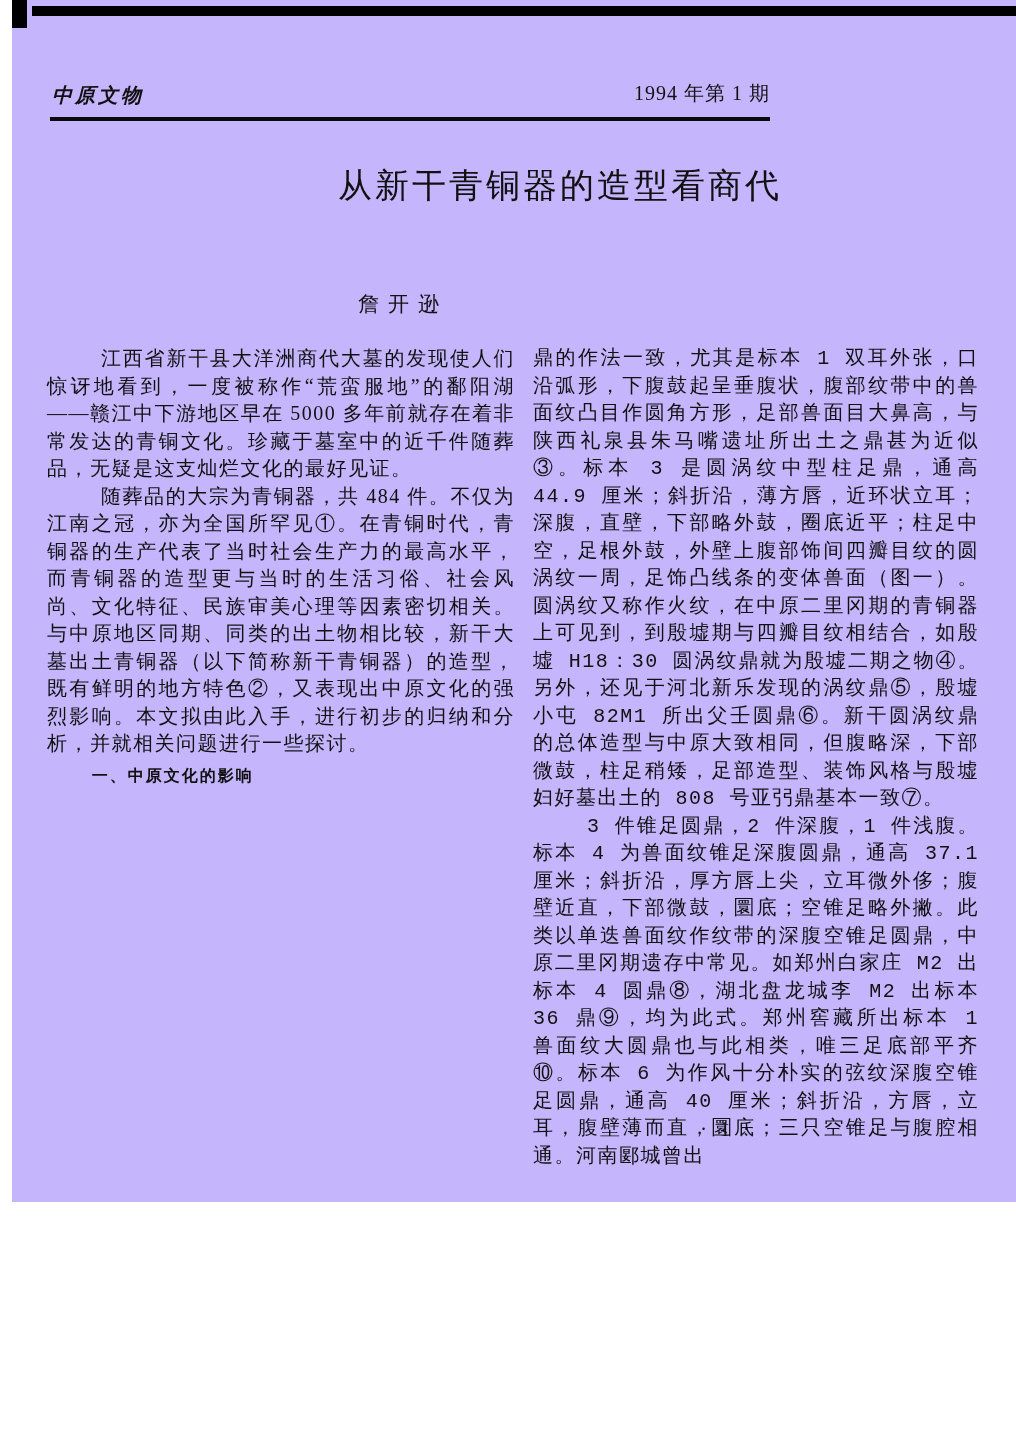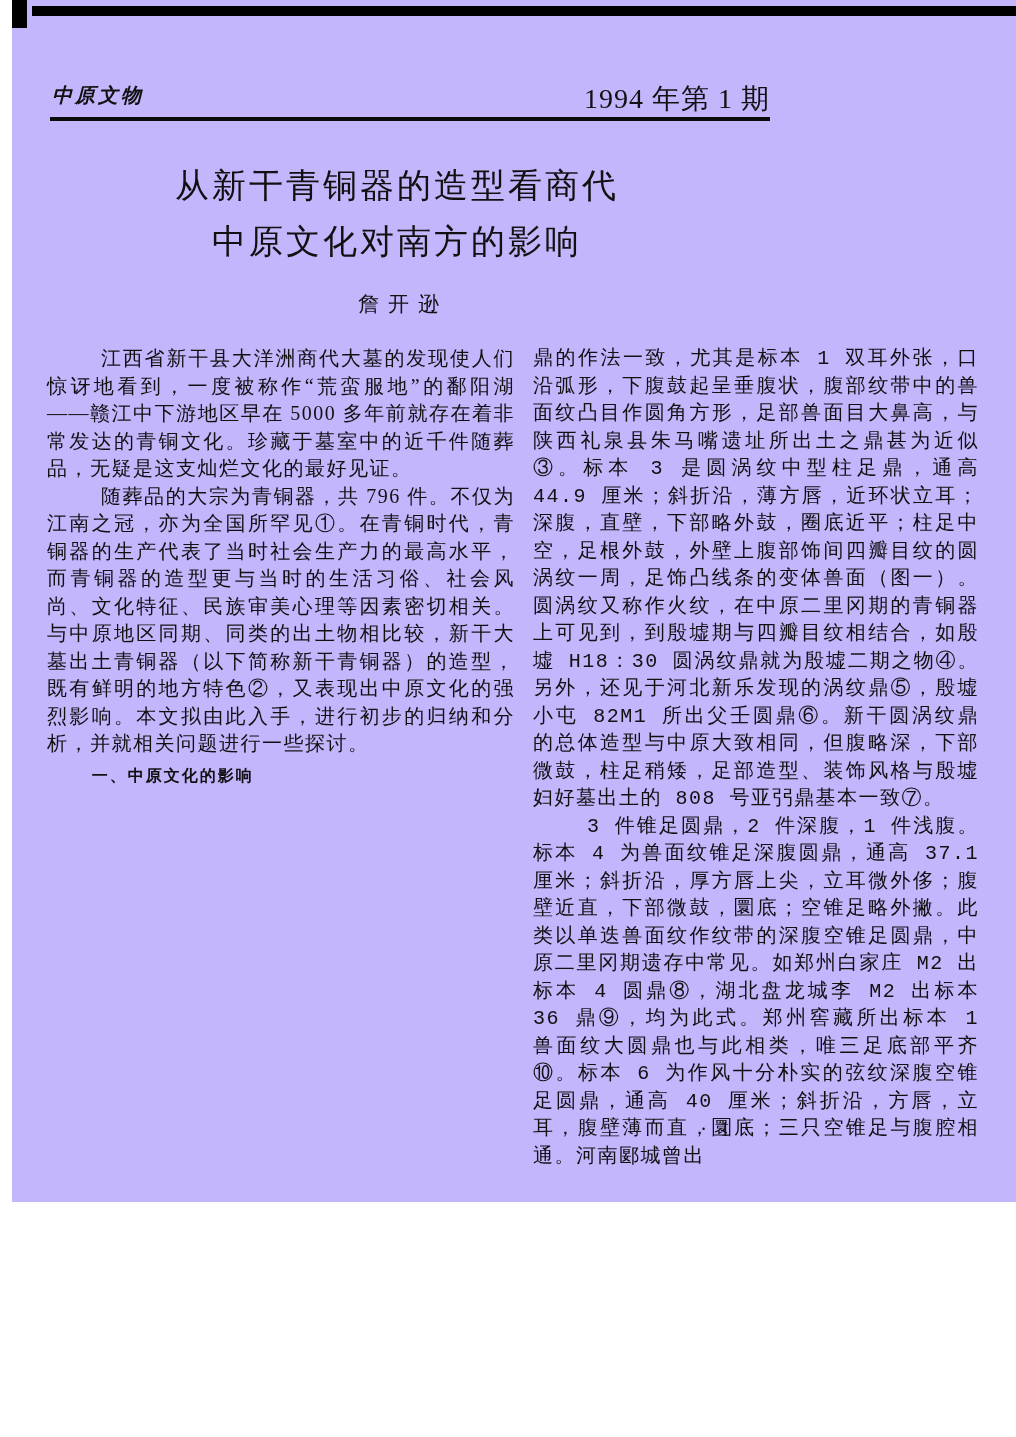--- a/index.html
+++ b/index.html
@@ -40,35 +40,35 @@
     position: absolute;
     left: 0; top: 2px;
     font-size: 20px;
     letter-spacing: 3px;
     font-style: italic;
     font-weight: bold;
   }
   .issue-label {
     position: absolute;
     right: 0; top: 0;
-    font-size: 28px;
+    font-size: 20px;
     letter-spacing: 1px;
   }
   .header-rule {
     position: absolute;
     top: 117px; left: 38px;
     width: 720px; height: 4px;
     background: #0a0a0a;
   }
   
   .title-block {
     position: absolute;
     top: 158px; left: 0;
     width: 770px;
-    text-align: center;
+    text-align: right;
   }
   .title-line {
     font-size: 34px;
     letter-spacing: 3px;
     line-height: 56px;
     font-weight: 500;
     white-space: nowrap;
   }
   .author-name {
     position: absolute;
@@ -122,29 +122,28 @@
   <div class="scan-bar-top"></div>
 
   <div class="header-row">
     <div class="journal-name">中原文物</div>
     <div class="issue-label">1994 年第 1 期</div>
   </div>
   <div class="header-rule"></div>
 
   <div class="title-block">
     <div class="title-line">从新干青铜器的造型看商代</div>
-    <div class="title-line">中原文化对南方的影响</div>
   </div>
 
   <div class="author-name">詹开逊</div>
 
   <div class="columns">
     <div class="col col-left">
       <p class="indent">江西省新干县大洋洲商代大墓的发现使人们惊讶地看到，一度被称作“荒蛮服地”的鄱阳湖——赣江中下游地区早在 5000 多年前就存在着非常发达的青铜文化。珍藏于墓室中的近千件随葬品，无疑是这支灿烂文化的最好见证。</p>
-      <p class="indent">随葬品的大宗为青铜器，共 796 件。不仅为江南之冠，亦为全国所罕见①。在青铜时代，青铜器的生产代表了当时社会生产力的最高水平，而青铜器的造型更与当时的生活习俗、社会风尚、文化特征、民族审美心理等因素密切相关。与中原地区同期、同类的出土物相比较，新干大墓出土青铜器（以下简称新干青铜器）的造型，既有鲜明的地方特色②，又表现出中原文化的强烈影响。本文拟由此入手，进行初步的归纳和分析，并就相关问题进行一些探讨。</p>
+      <p class="indent">随葬品的大宗为青铜器，共 484 件。不仅为江南之冠，亦为全国所罕见①。在青铜时代，青铜器的生产代表了当时社会生产力的最高水平，而青铜器的造型更与当时的生活习俗、社会风尚、文化特征、民族审美心理等因素密切相关。与中原地区同期、同类的出土物相比较，新干大墓出土青铜器（以下简称新干青铜器）的造型，既有鲜明的地方特色②，又表现出中原文化的强烈影响。本文拟由此入手，进行初步的归纳和分析，并就相关问题进行一些探讨。</p>
       <div class="section-heading">一、中原文化的影响</div>
     </div>
     <div class="col col-right">
       <p>鼎的作法一致，尤其是标本 1 双耳外张，口沿弧形，下腹鼓起呈垂腹状，腹部纹带中的兽面纹凸目作圆角方形，足部兽面目大鼻高，与陕西礼泉县朱马嘴遗址所出土之鼎甚为近似③。标本 3 是圆涡纹中型柱足鼎，通高 44.9 厘米；斜折沿，薄方唇，近环状立耳；深腹，直壁，下部略外鼓，圈底近平；柱足中空，足根外鼓，外壁上腹部饰间四瓣目纹的圆涡纹一周，足饰凸线条的变体兽面（图一）。圆涡纹又称作火纹，在中原二里冈期的青铜器上可见到，到殷墟期与四瓣目纹相结合，如殷墟 H18：30 圆涡纹鼎就为殷墟二期之物④。另外，还见于河北新乐发现的涡纹鼎⑤，殷墟小屯 82M1 所出父壬圆鼎⑥。新干圆涡纹鼎的总体造型与中原大致相同，但腹略深，下部微鼓，柱足稍矮，足部造型、装饰风格与殷墟妇好墓出土的 808 号亚弜鼎基本一致⑦。</p>
       <p class="indent">3 件锥足圆鼎，2 件深腹，1 件浅腹。标本 4 为兽面纹锥足深腹圆鼎，通高 37.1 厘米；斜折沿，厚方唇上尖，立耳微外侈；腹壁近直，下部微鼓，圜底；空锥足略外撇。此类以单迭兽面纹作纹带的深腹空锥足圆鼎，中原二里冈期遗存中常见。如郑州白家庄 M2 出标本 4 圆鼎⑧，湖北盘龙城李 M2 出标本 36 鼎⑨，均为此式。郑州窖藏所出标本 1 兽面纹大圆鼎也与此相类，唯三足底部平齐⑩。标本 6 为作风十分朴实的弦纹深腹空锥足圆鼎，通高 40 厘米；斜折沿，方唇，立耳，腹壁薄而直，圜底；三只空锥足与腹腔相通。河南郾城曾出</p>
     </div>
   </div>
 
   <div class="page-number">· 1 ·</div>
 

